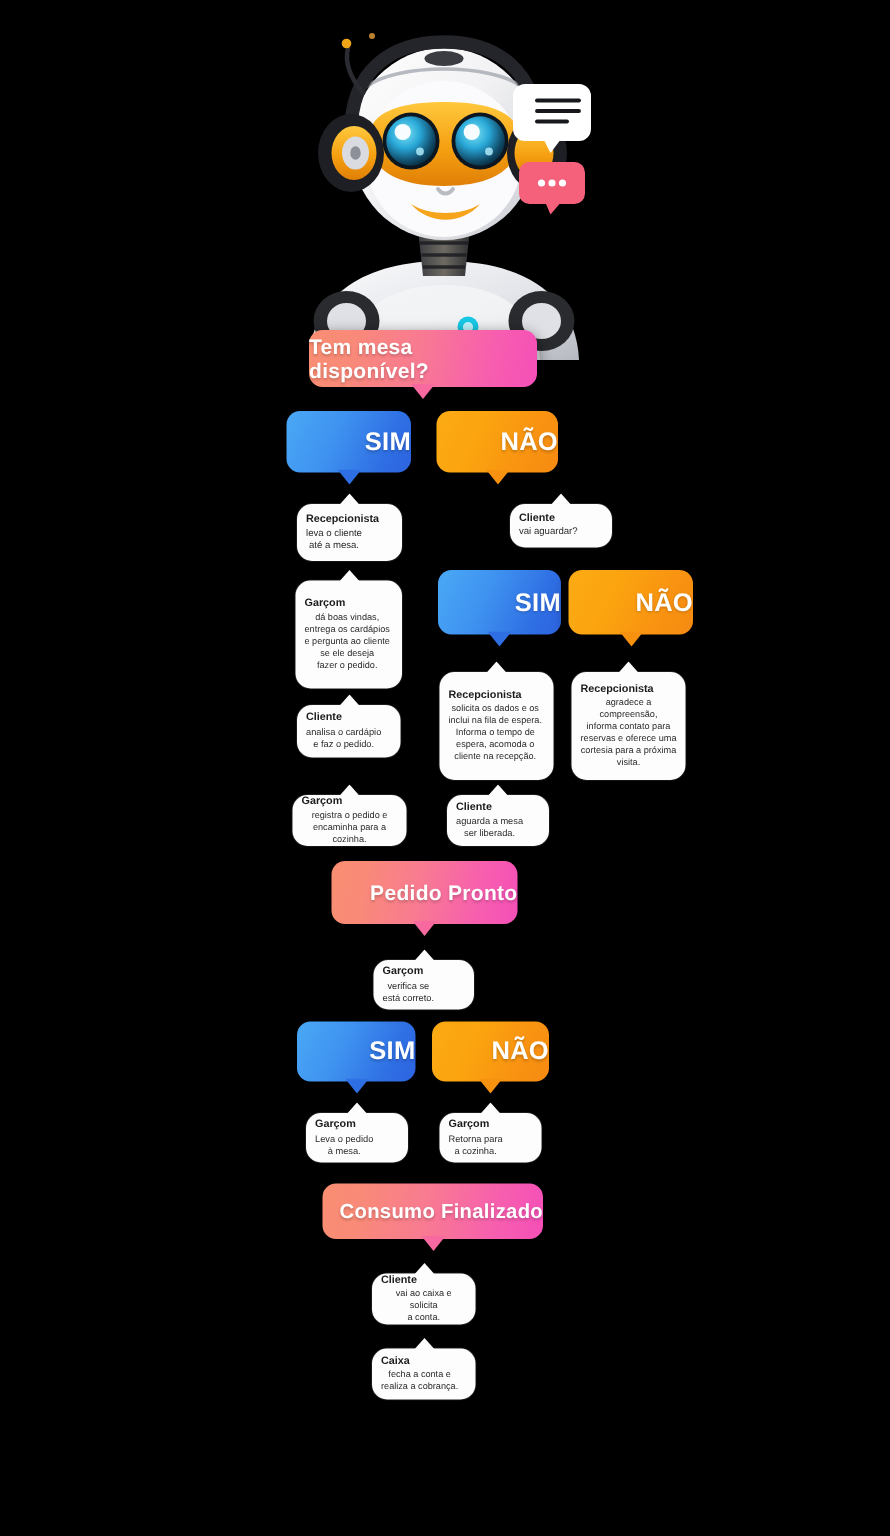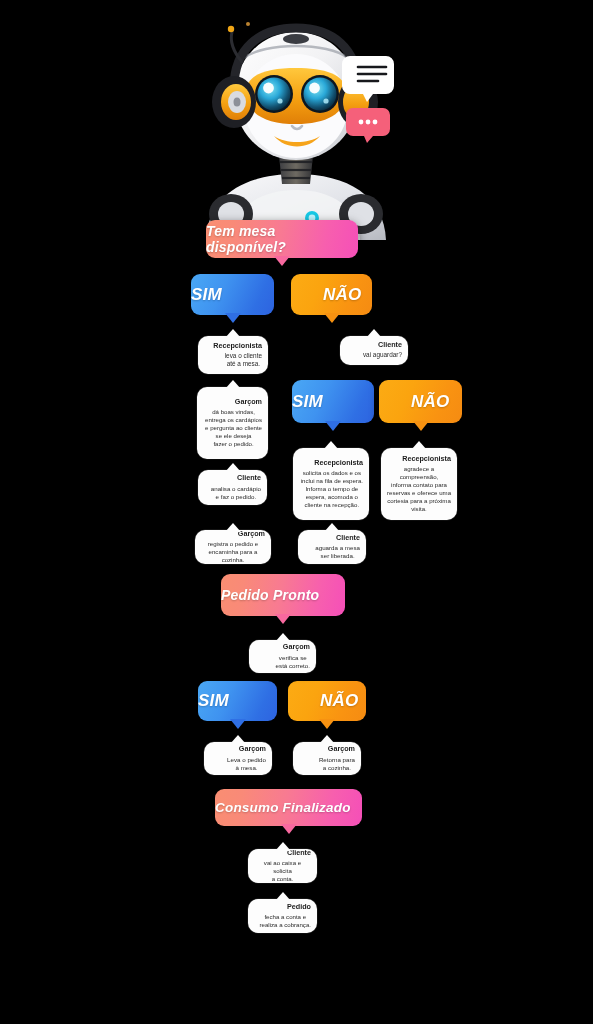--- a/index.html
+++ b/index.html
@@ -9,39 +9,38 @@
     background:#000;color:#fff;
   }
   #stage{position:absolute;inset:0;width:593px;height:1024px;}
 
   
   .node{position:absolute;box-sizing:border-box;}
 
   
   .banner{
     border-radius:9px;
-    display:flex;align-items:center;justify-content:flex-start;
+    display:flex;align-items:center;justify-content:flex-end;
     color:#fff;font-weight:700;letter-spacing:.2px;
     box-shadow:0 3px 10px rgba(0,0,0,.55);
     text-shadow:0 1px 2px rgba(0,0,0,.22);
-    font-style:italic;
   }
   .banner .tail{
     position:absolute;left:50%;bottom:-8px;width:16px;height:10px;
     transform:translateX(-50%);
   }
   .grad-pink{background:linear-gradient(100deg,#f98e72 0%,#f98a78 18%,#f87a92 48%,#f75fae 78%,#f54fb8 100%);}
   .grad-blue{background:linear-gradient(115deg,#4aa8f5 0%,#3f93f0 38%,#2f6fe4 78%,#2d63e0 100%);}
   .grad-orange{background:linear-gradient(115deg,#fcab14 0%,#fba40f 35%,#f99311 72%,#f58b12 100%);padding-left:32px;}
 
   
   .note{
     background:#fdfdfd;border-radius:10px;
     color:#1c1c1c;text-align:center;
-    display:flex;flex-direction:column;align-items:flex-end;justify-content:center;
+    display:flex;flex-direction:column;align-items:flex-start;justify-content:center;
     padding:5px 6px;
     box-shadow:0 2px 7px rgba(0,0,0,.65), 0 0 0 .5px rgba(140,140,140,.35);
   }
   .note .t{font-weight:700;line-height:1.15;margin-bottom:2px;}
   .note .b{line-height:1.3;color:#2a2a2a;}
   .note .tailup{
     position:absolute;left:50%;top:-7px;width:16px;height:9px;
     transform:translateX(-50%);
   }
 
@@ -333,18 +332,18 @@
       </svg>
     <div class="t" style="font-size:7.2px">Cliente</div>
     <div class="b" style="white-space:pre-line">vai ao caixa e solicita
 a conta.</div>
   </div>
 
   <div class="node note" style="left:248px;top:899px;width:69px;height:34px;font-size:6.1px;">
     <svg class="tailup" viewBox="0 0 16 9">
         <path d="M8 0 L16 9 L0 9 Z" fill="#fdfdfd"></path>
       </svg>
-    <div class="t" style="font-size:7.2px">Pedido</div>
+    <div class="t" style="font-size:7.2px">Caixa</div>
     <div class="b" style="white-space:pre-line">fecha a conta e
 realiza a cobrança.</div>
   </div>
 
 </div>
 
 </body></html>

